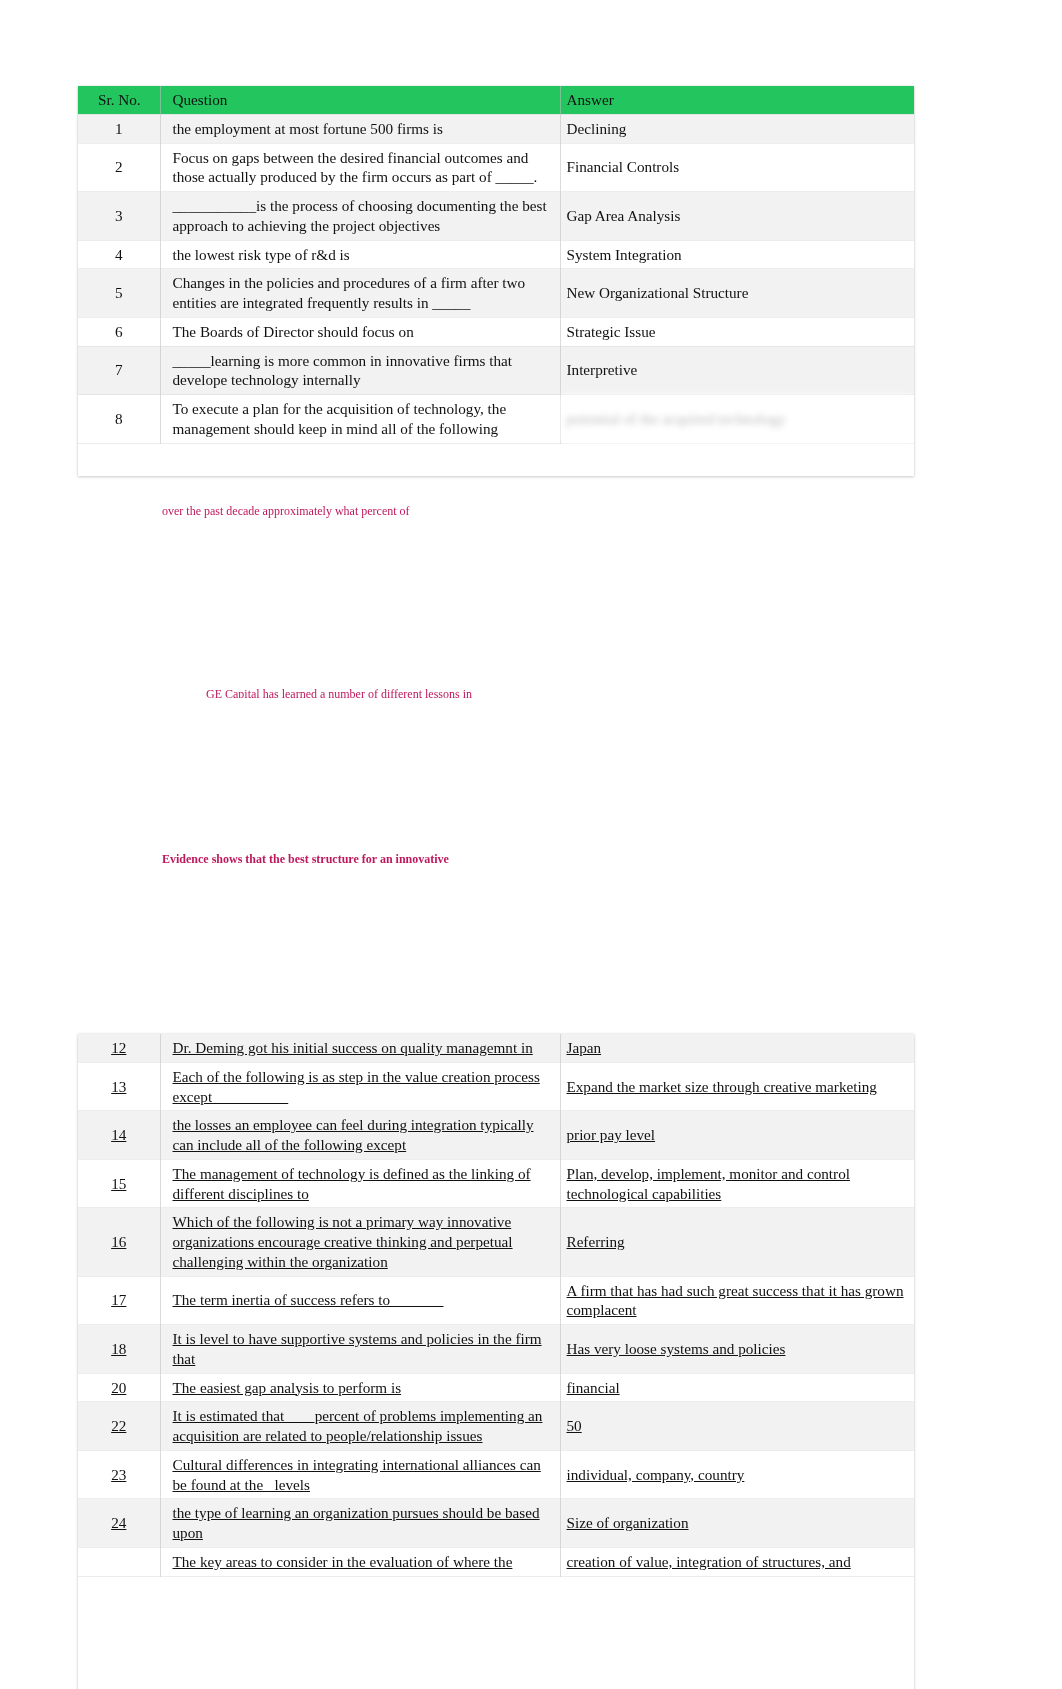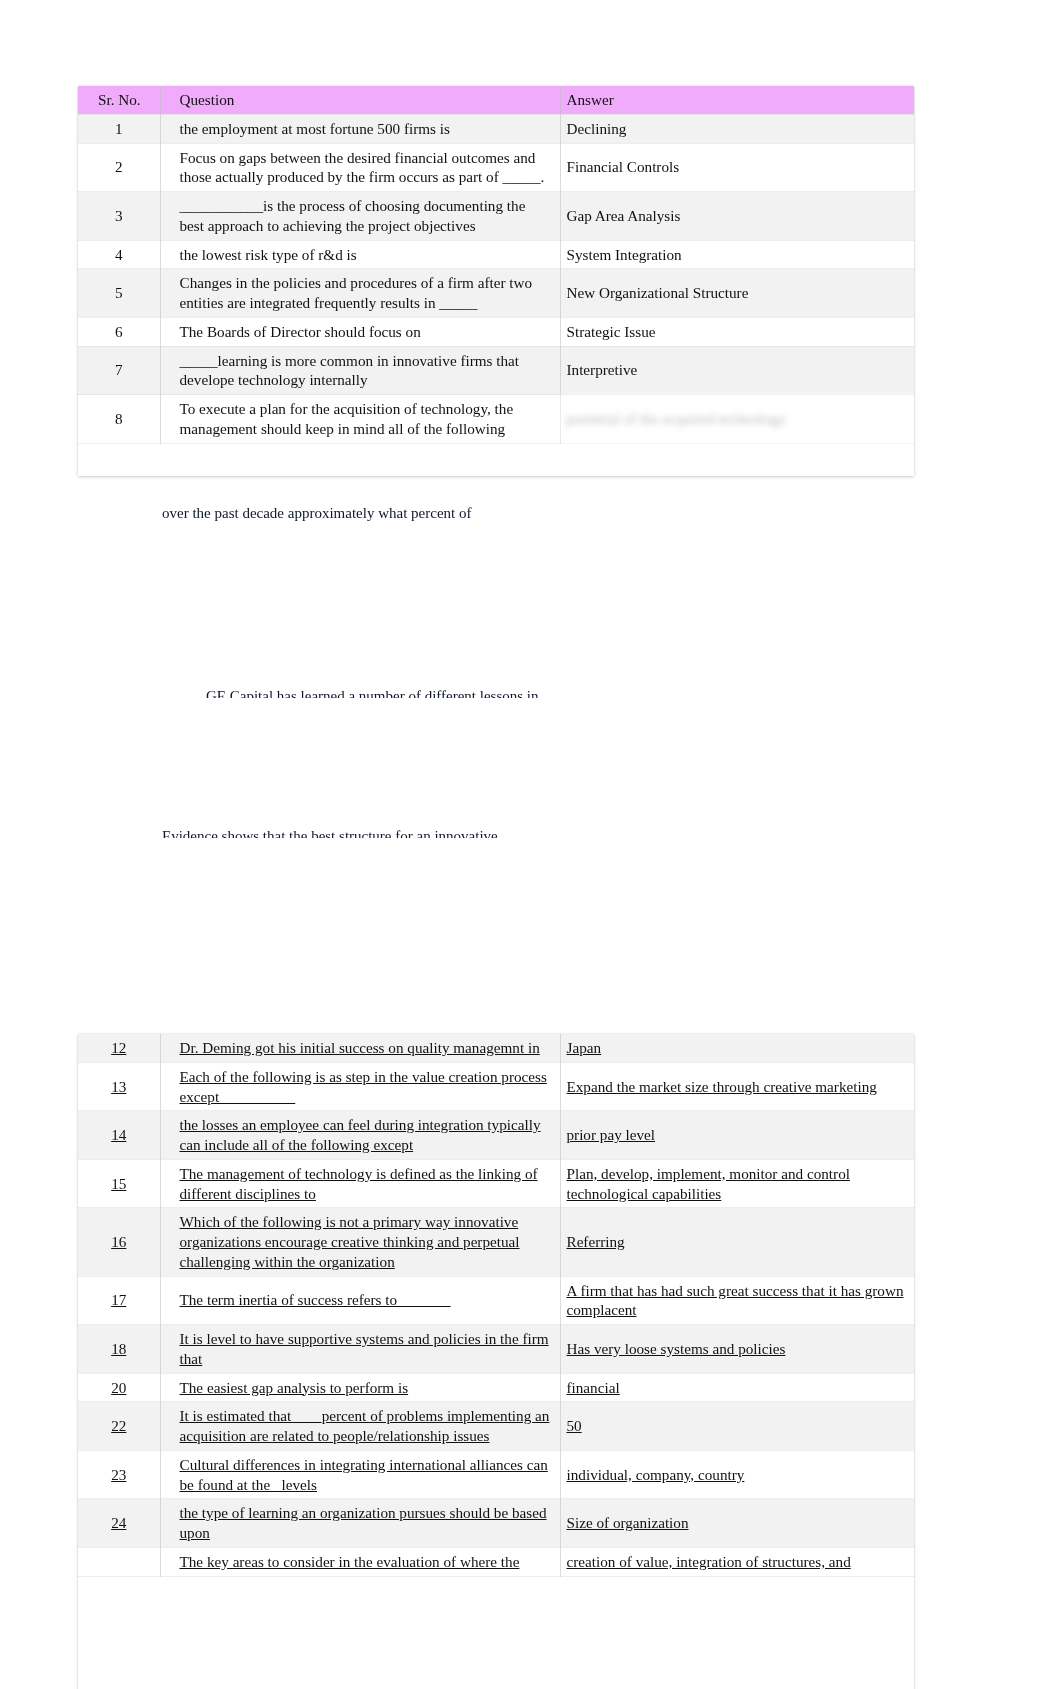--- a/index.html
+++ b/index.html
@@ -49,27 +49,27 @@
   }
   table.qa td:last-child,
   table.qa th:last-child { border-right: none; }
 
   table.qa .sr {
     text-align: center;
     padding-left: 0;
     padding-right: 0;
   }
   table.qa th.sr { text-align: left; padding-left: 20px; }
-  table.qa .q  { padding-left: 19px; }
+  table.qa .q  { padding-left: 12px; }
   table.qa .a  { padding-left: 6px; }
 
   
   table.qa tbody tr:nth-child(odd)  > td { background: #f2f2f2; }
   table.qa tbody tr:nth-child(even) > td { background: #ffffff; }
-  table.qa thead tr > th             { background: #f0abfc; }
+  table.qa thead tr > th             { background: #22c55e; }
 
   
   #block-top {
     top: 86px;
     height: 390px;
     overflow: hidden;
   }
   
   .blurred {
     color: #b9b9b9;
@@ -82,23 +82,23 @@
     left: 0; right: 0; bottom: 0;
     height: 26px;
     background: linear-gradient(to bottom, rgba(255,255,255,0) 0%, rgba(255,255,255,0.0) 55%, rgba(255,255,255,0.85) 100%);
     pointer-events: none;
   }
 
   
   .orphan {
     position: absolute;
     left: 162px;
-    font-size: 15px;
+    font-size: 12px;
     line-height: 1.30;
-    color: #0f172a;
+    color: #be185d;
     white-space: nowrap;
   }
   .orphan.clip-top {
     
     height: 11px;
     overflow: hidden;
   }
 
   
   #block-bottom {
@@ -173,21 +173,21 @@
       </tr>
     </tbody>
   </table>
   <div class="fade-bottom"></div>
 </div>
 
 <div class="orphan" style="top:504px;">over the past decade approximately what percent of</div>
 
 <div class="orphan clip-top" style="top:687px;margin-left:44px;">GE Capital has learned a number of different lessons in</div>
 
-<div class="orphan clip-top" style="top:827px;">Evidence shows that the best structure for an innovative</div>
+<div class="orphan clip-top" style="top:852px;font-weight:bold;">Evidence shows that the best structure for an innovative</div>
 
 <div class="sheet" id="block-bottom">
   <table class="qa">
     <colgroup>
       <col class="c-sr">
         <col class="c-q">
         <col class="c-a">
     </colgroup>
     <tbody>
       <tr class="tight">

